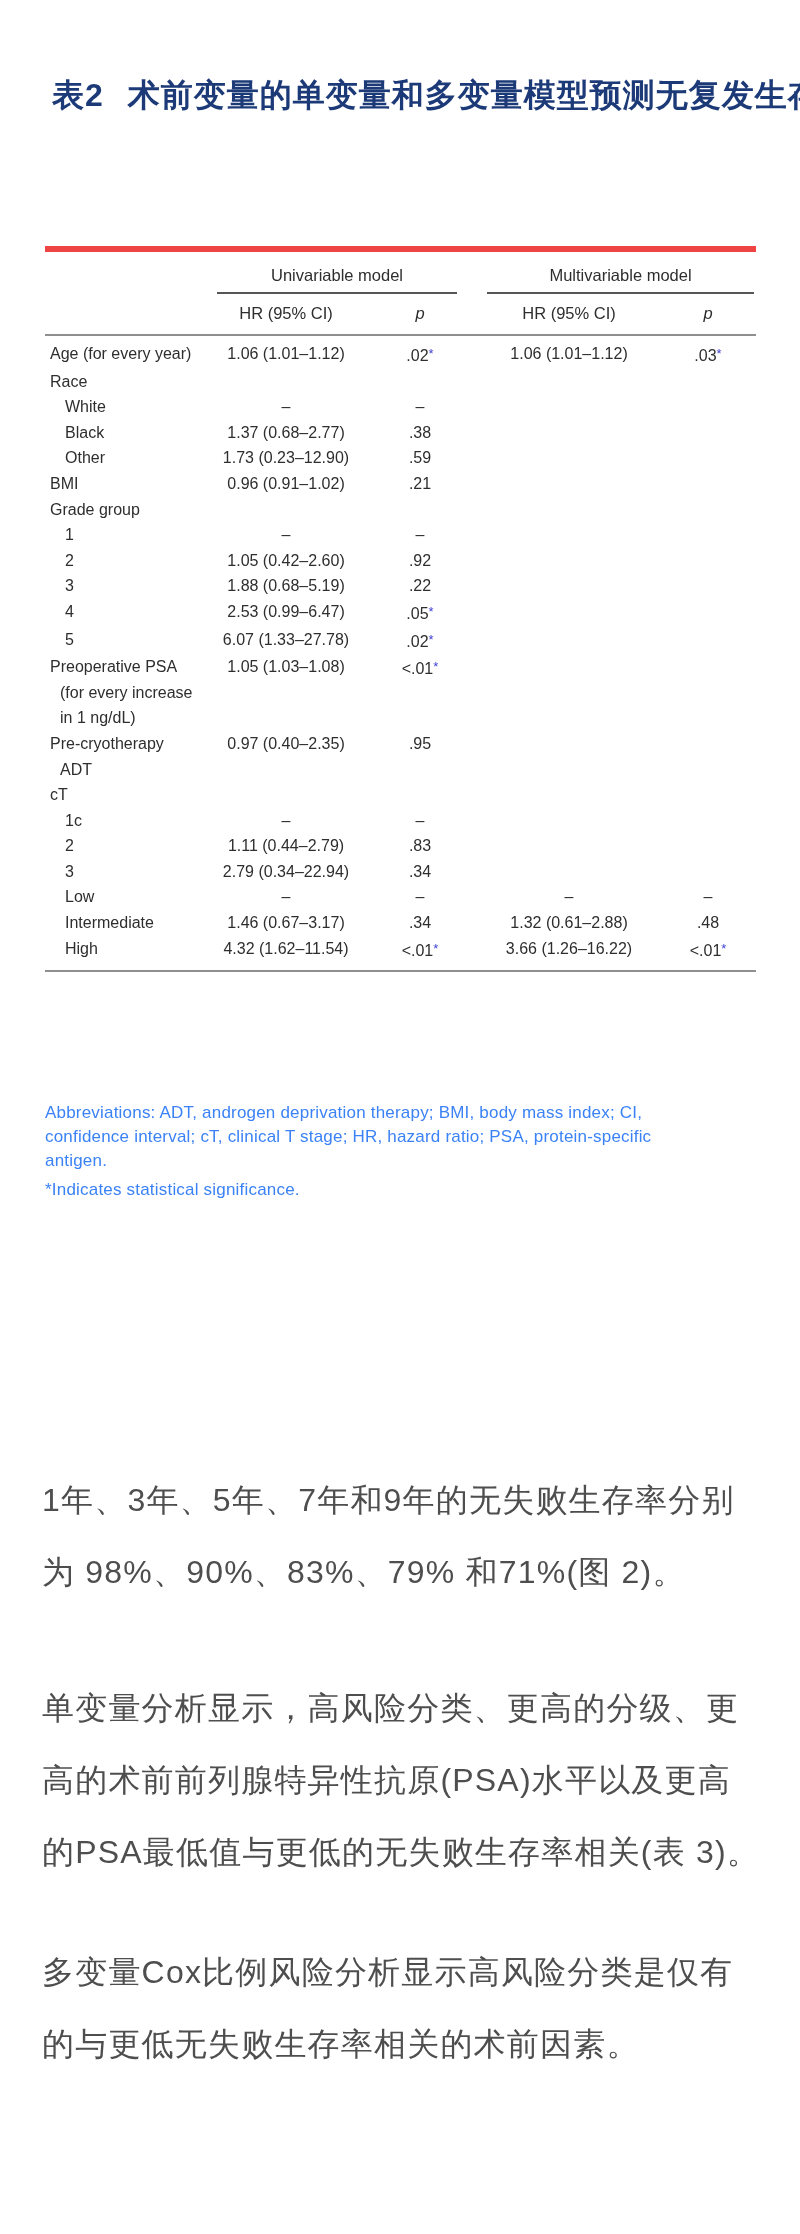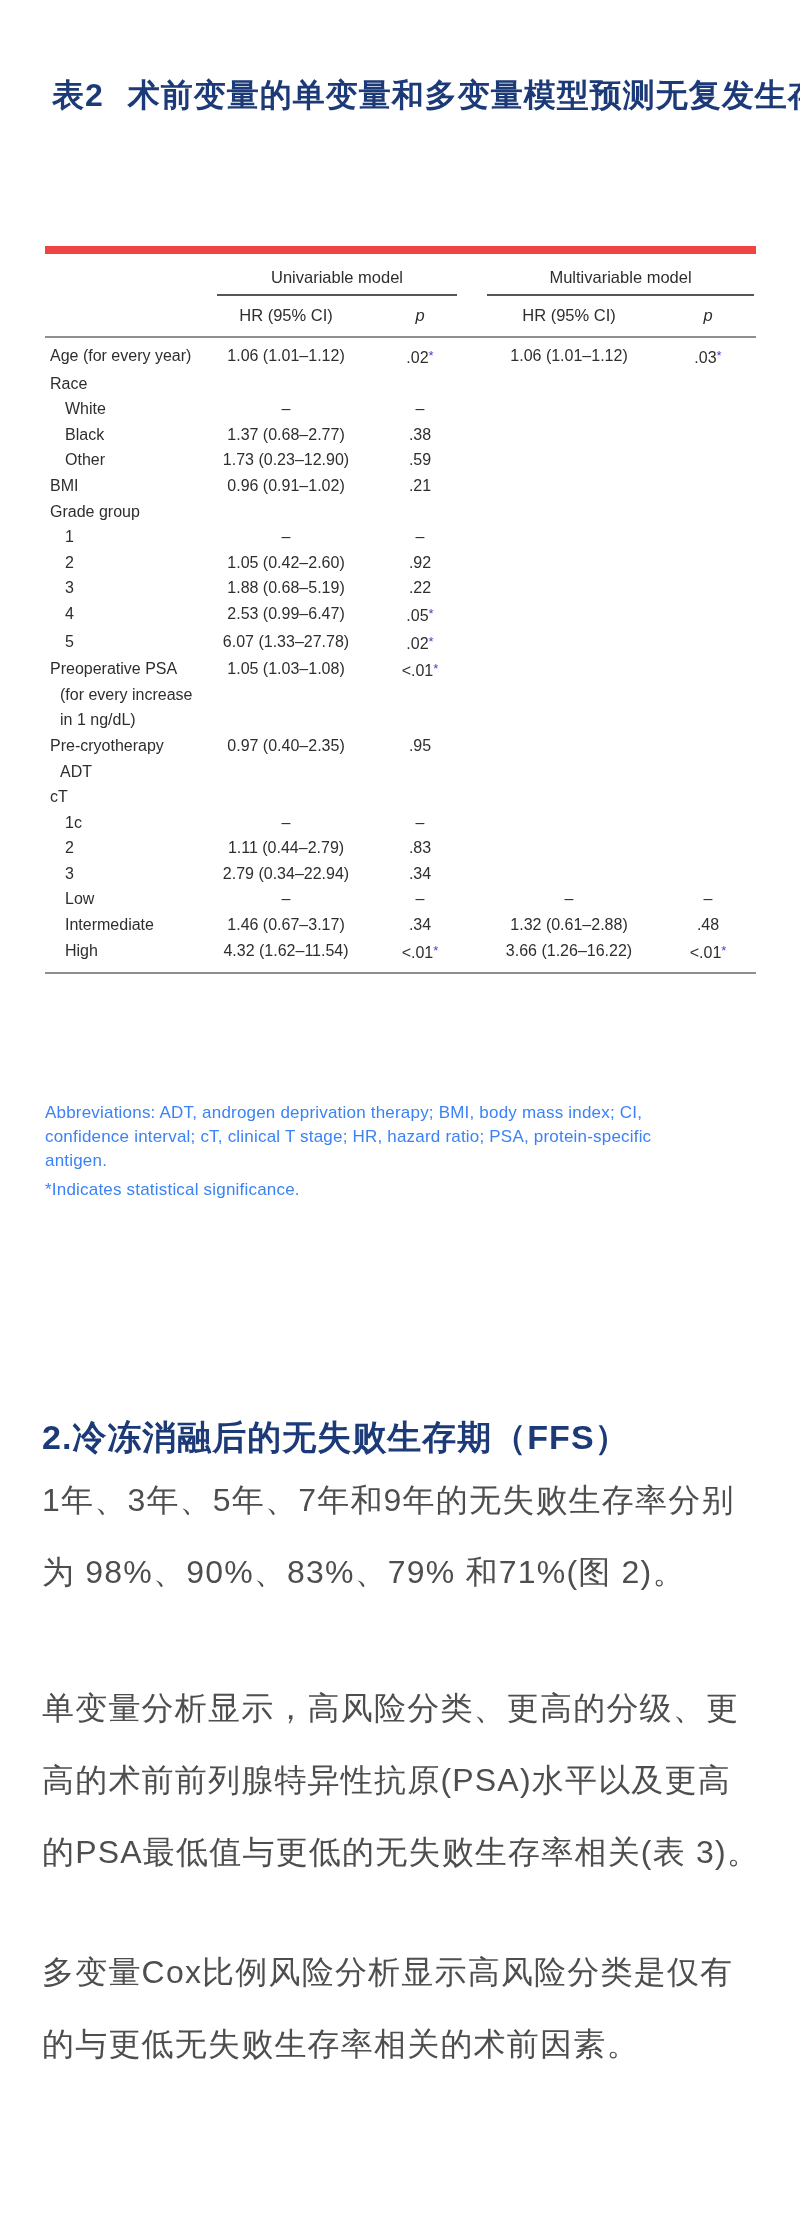--- a/index.html
+++ b/index.html
@@ -14,21 +14,21 @@
     position:absolute; left:52px; top:78px; margin:0;
     font-size:32px; line-height:34px; font-weight:bold;
     color:var(--accent); letter-spacing:1px; white-space:nowrap;
   }
   .title-prefix { margin-right:24px; }
 
   
   table.results {
     position:absolute; left:45px; top:246px; width:711px;
     border-collapse:collapse; table-layout:fixed;
-    border-top:8px solid #ef4444; border-bottom:2px solid #8f8f8f;
+    border-top:6px solid #ef4444; border-bottom:2px solid #8f8f8f;
     font-size:16px; color:#2e2e2e;
   }
   .group-row th { padding-top:12px; font-weight:normal; }
   .grp { border-bottom:2px solid #565656; padding:2px 0 7px; text-align:center; font-size:16.5px; }
   .grp-uni   { margin:0 20px 0 6px; }
   .grp-multi { margin:0 1px 0 8px; }
   .sub-row th {
     font-weight:normal; text-align:center; font-size:16.5px;
     padding:9px 0 11px; border-bottom:2px solid #8f8f8f;
   }
@@ -253,21 +253,20 @@
       </tbody>
   </table>
 
   <div class="footnote">
     <p>Abbreviations: ADT, androgen deprivation therapy; BMI, body mass index; CI,
 confidence interval; cT, clinical T stage; HR, hazard ratio; PSA, protein-specific
 antigen.</p>
     <p>*Indicates statistical significance.</p>
   </div>
 
-  <h1 class="section-heading">2.冷冻消融后的无失败生存期（FFS）</h1>
 
   <p class="body-para para1">1年、3年、5年、7年和9年的无失败生存率分别
 为 98%、90%、83%、79% 和71%(图 2)。</p>
   <p class="body-para para2">单变量分析显示，高风险分类、更高的分级、更
 高的术前前列腺特异性抗原(PSA)水平以及更高
 的PSA最低值与更低的无失败生存率相关(表 3)。</p>
   <p class="body-para para3">多变量Cox比例风险分析显示高风险分类是仅有
 的与更低无失败生存率相关的术前因素。</p>
 
 </div>

